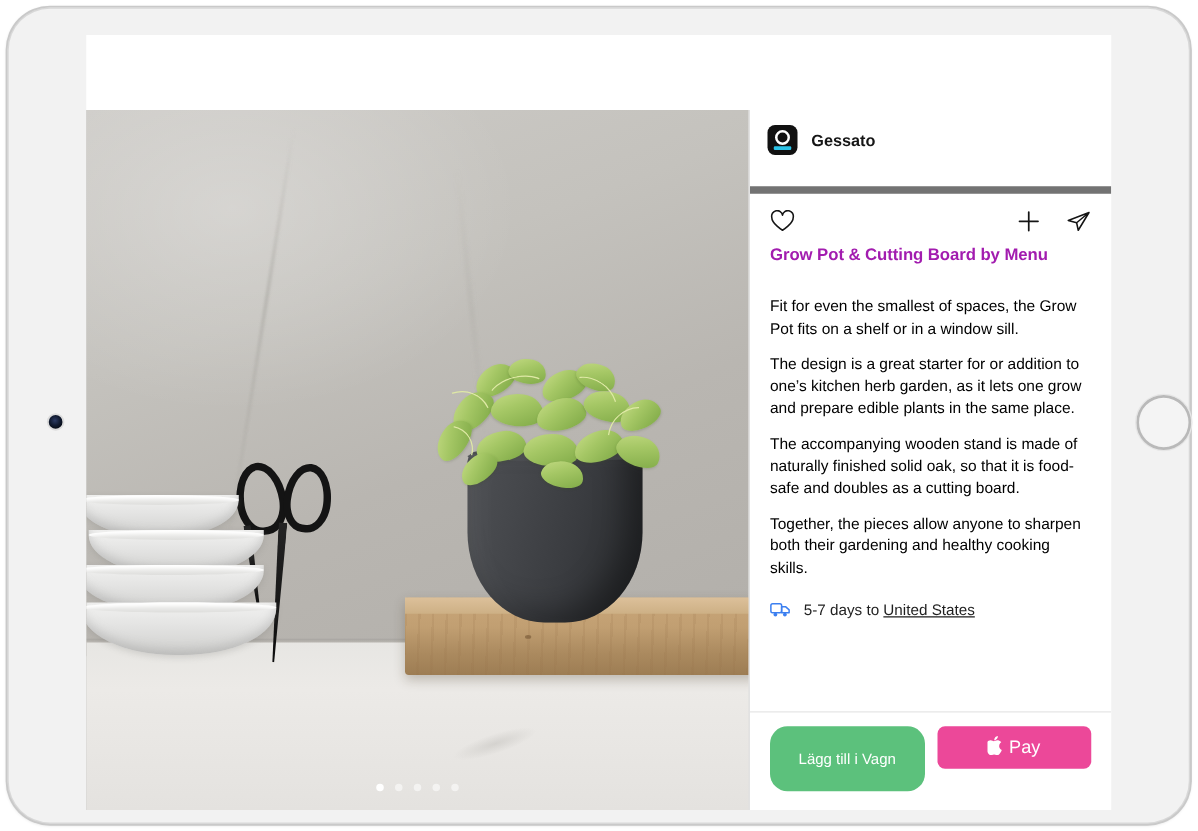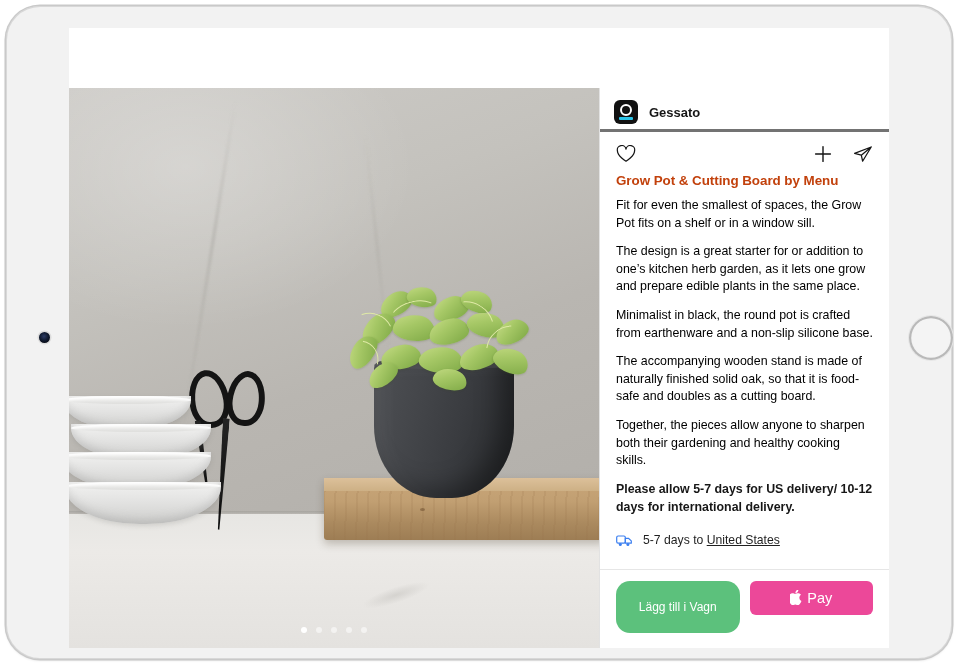--- a/index.html
+++ b/index.html
@@ -303,22 +303,22 @@
     height: 100%;
     background: #ffffff;
     border-left: 1px solid #e2e2e2;
     display: flex;
     flex-direction: column;
   }
   .brand-row {
     display: flex;
     align-items: center;
     gap: 11px;
-    padding: 12px 14px 5px 14px;
-    border-bottom: 3px solid #737373;
+    padding: 12px 14px 25px 14px;
+    border-bottom: 6px solid #737373;
   }
   .brand-logo {
     position: relative;
     width: 24px; height: 24px;
     border-radius: 6px;
     background: #111111;
     flex: 0 0 auto;
   }
   .brand-logo .ring {
     position: absolute;
@@ -350,22 +350,22 @@
   .icon-btn { cursor: pointer; display: flex; }
 
   .detail-scroll {
     flex: 1;
     overflow: hidden;
     padding: 0 16px;
   }
   .product-title {
     font-size: 13.4px;
     font-weight: bold;
-    color: #c2410c;
-    margin-bottom: 9px;
+    color: #a21caf;
+    margin-bottom: 26px;
     letter-spacing: -.05px;
   }
   .para {
     font-size: 12.4px;
     line-height: 1.42;
     color: #000000;
     margin-bottom: 11px;
   }
   .para.bold { font-weight: bold; color: #171717; }
 
@@ -533,24 +533,22 @@
                 <path d="M18.2 2 L1.6 8.4 L8.3 10.2 L18.2 2 Z M8.3 10.2 L9.6 16.2 L18.2 2" stroke="#151515" stroke-width="1.25" fill="none" stroke-linejoin="round" stroke-linecap="round"></path>
               </svg>
             </span>
           </span>
         </div>
 
         <div class="detail-scroll">
           <div class="product-title">Grow Pot &amp; Cutting Board by Menu</div>
           <div class="para">Fit for even the smallest of spaces, the Grow Pot fits on a shelf or in a window sill.</div>
           <div class="para">The design is a great starter for or addition to one’s kitchen herb garden, as it lets one grow and prepare edible plants in the same place.</div>
-          <div class="para">Minimalist in black, the round pot is crafted from earthenware and a non-slip silicone base.</div>
           <div class="para">The accompanying wooden stand is made of naturally finished solid oak, so that it is food-safe and doubles as a cutting board.</div>
           <div class="para">Together, the pieces allow anyone to sharpen both their gardening and healthy cooking skills.</div>
-          <div class="para bold">Please allow 5-7 days for US delivery/ 10-12 days for international delivery.</div>
 
           <div class="info-rows">
             <div class="info-row">
               <svg width="16" height="13" viewBox="0 0 16 13">
                 <rect x="0.7" y="2" width="8.6" height="7.2" rx="1.4" stroke="#3b7ff0" stroke-width="1.2" fill="none"></rect>
                 <path d="M9.3 4.3 h3.1 l2.9 2.6 v2.3 h-6 Z" stroke="#3b7ff0" stroke-width="1.2" fill="none" stroke-linejoin="round"></path>
                 <circle cx="4.3" cy="10.6" r="1.5" fill="#3b7ff0"></circle>
                 <circle cx="11.9" cy="10.6" r="1.5" fill="#3b7ff0"></circle>
               </svg>
               <span>

